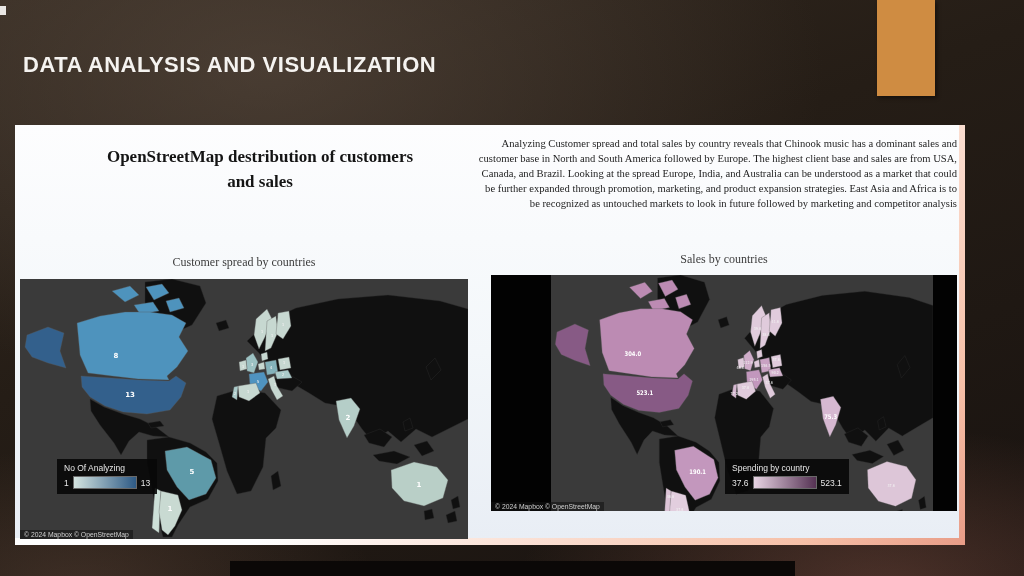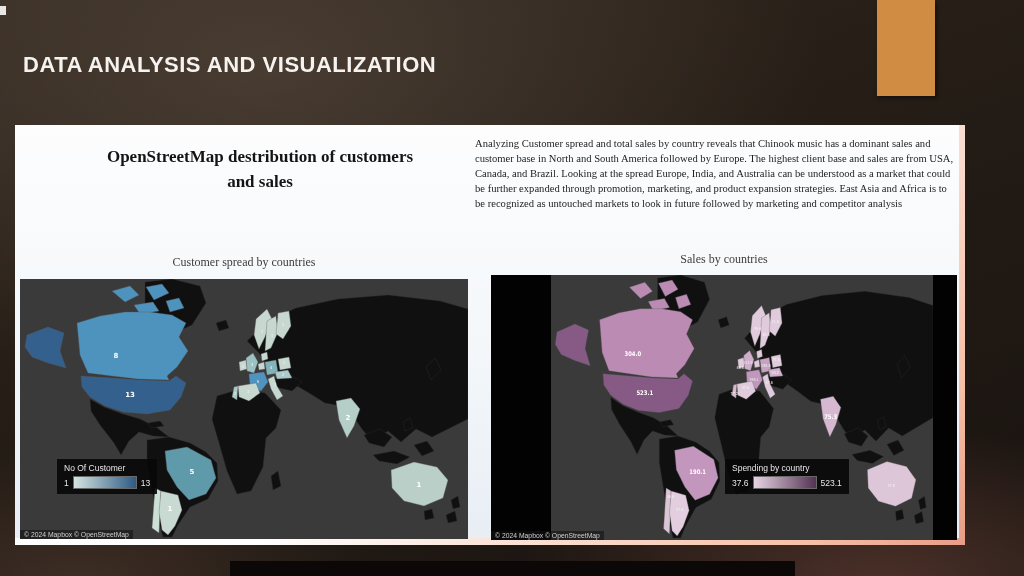--- a/index.html
+++ b/index.html
@@ -17,30 +17,30 @@
     box-shadow:2px 2px 4px rgba(0,0,0,0.45);}
   .bottom-bar{position:absolute;left:230px;top:561px;width:565px;height:15px;background:#0b0807;}
 
   .panel-wrap{position:absolute;left:15px;top:125px;width:950px;height:420px;
     background:linear-gradient(135deg,#ffffff 48%,#f6c0a8 88%,#e89c87 100%);}
   .panel{position:absolute;left:0;top:0;width:944px;height:413px;
     background:linear-gradient(180deg,#fdfdfe 0%,#f3f7fa 55%,#e9eef5 100%);}
 
   .panel-heading{position:absolute;left:90px;top:20px;width:310px;text-align:center;
     font-family:"Liberation Serif",serif;font-weight:bold;font-size:17px;line-height:1.45;color:#141414;}
-  .panel-summary{position:absolute;left:460px;top:11px;width:482px;text-align:left;
+  .panel-summary{position:absolute;left:460px;top:11px;width:482px;text-align:right;
     font-family:"Liberation Serif",serif;font-size:10.6px;line-height:1.42;color:#1d1d1d;}
 
   .map-title{position:absolute;font-family:"Liberation Serif",serif;font-size:12px;color:#3c3c3c;text-align:center;}
   .map-title.t1{left:5px;top:130px;width:448px;}
   .map-title.t2{left:476px;top:127px;width:466px;}
 
   .map-frame{position:absolute;overflow:hidden;}
   .map-frame.f1{left:5px;top:154px;width:448px;height:260px;background:#3a3a3a;}
-  .map-frame.f2{left:476px;top:150px;width:466px;height:265px;background:#020202;}
+  .map-frame.f2{left:476px;top:150px;width:466px;height:236px;background:#020202;}
   .f2 .map-svg{position:absolute;left:60px;top:0;width:382px;height:265px;}
   .f1 .map-svg{position:absolute;left:0;top:0;width:448px;height:260px;}
 
   .ocean{fill:#3a3a3a;}
   .lnd{fill:#101010;stroke:#2d2d2d;stroke-width:0.4;}
   .hl{stroke:#5a5a5a;stroke-width:0.35;}
   
   .map1 .cn{fill:#4e93bd}.map1 .us{fill:#33608c}.map1 .br{fill:#5e9aa9}
   .map1 .fr{fill:#4f93c0}.map1 .de{fill:#84b2bb}.map1 .uk{fill:#9cc2c3}
   .map1 .pt{fill:#abcbca}.map1 .cz{fill:#abcbca}.map1 .in{fill:#b5cec8}
@@ -147,21 +147,21 @@
           <text class="vs" x="223" y="89">1</text>
           <text class="vs" x="238" y="104">5</text>
           <text class="vs" x="251" y="90">4</text>
           <text class="vs" x="215" y="116">2</text>
           <text class="vs" x="228" y="114">1</text>
           <text class="vs" x="255" y="107">1</text>
           <text class="vs" x="264" y="85">1</text>
           <text class="vs" x="263" y="97">2</text>
         </svg>
         <div class="legend lg1">
-          <div class="lg-title">No Of Customer</div>
+          <div class="lg-title">No Of Analyzing</div>
           <div class="lg-row">
             <span>1</span>
             <span class="lg-bar blue"></span>
             <span>13</span>
           </div>
         </div>
         <div class="attribution">© 2024 Mapbox © OpenStreetMap</div>
       </div>
 
       <div class="map-frame f2 map2">

